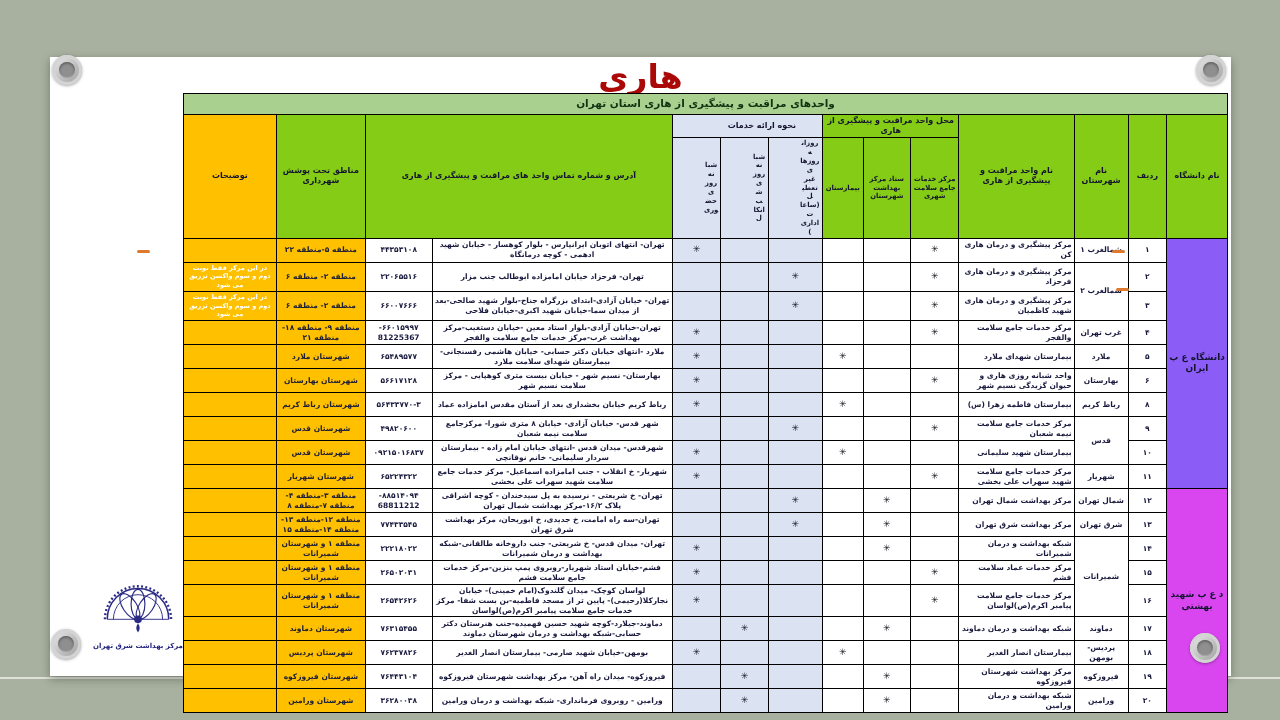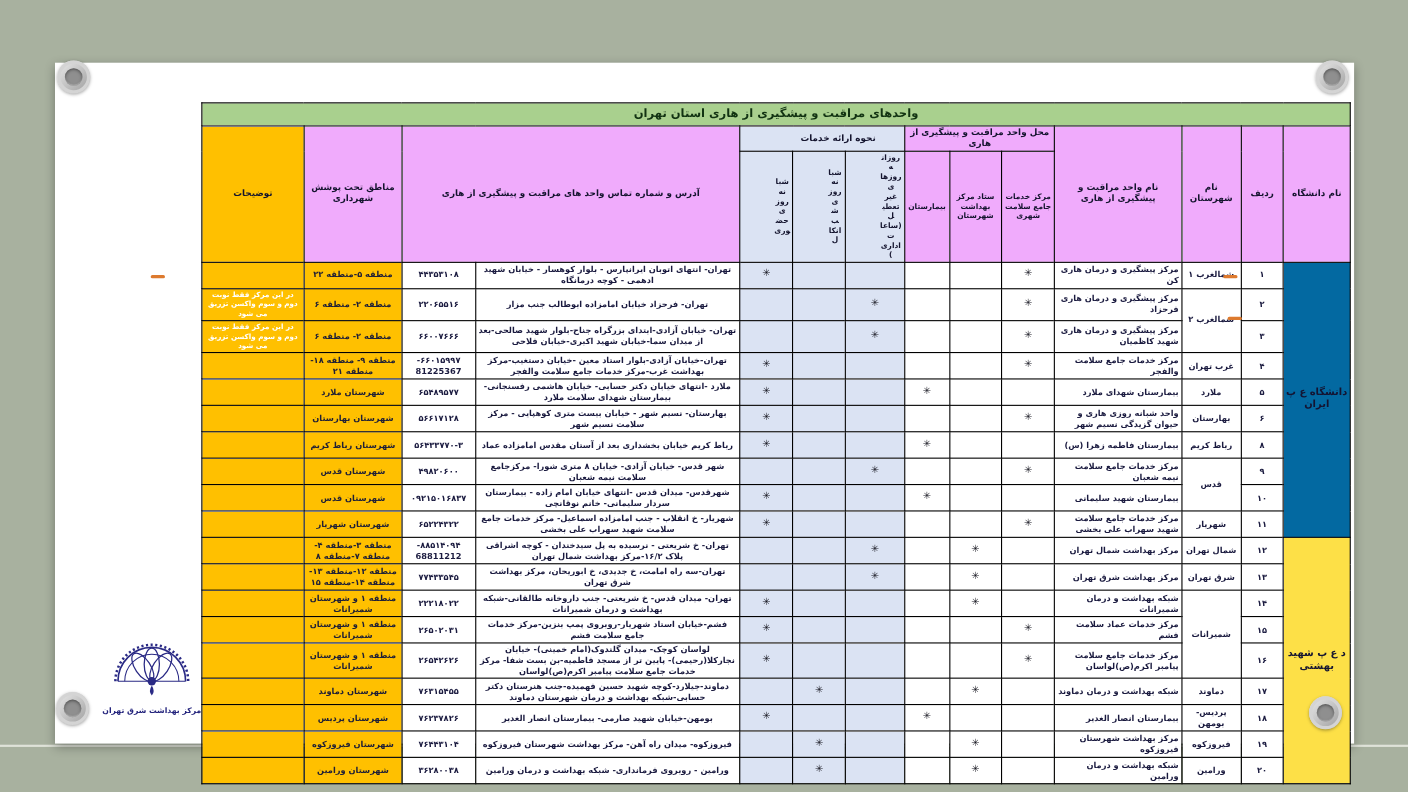--- a/index.html
+++ b/index.html
@@ -28,21 +28,21 @@
   
   table.units{
     position:absolute;left:133px;top:36px;width:1045px;
     border-collapse:collapse;table-layout:fixed;direction:rtl;
   }
   .units th,.units td{
     border:1px solid #000;padding:1px 2px;font-weight:700;
     text-align:center;vertical-align:middle;line-height:1.3;
     overflow:hidden;word-wrap:break-word;
   }
-  .units th{background:#f0abfc;font-size:8px;color:#14142e;}
+  .units th{background:#84cc16;font-size:8px;color:#14142e;}
   .units tr.subs th{font-size:6.8px;}
   .units th.ttl{background:#a9d08e;font-size:10.5px;color:#123312;padding:3px 2px;}
   .units th.svch{background:#dbe3f3;padding-left:31px;}
   .units th.notesh{background:#ffc000;}
   .units td{font-size:7.5px;background:#fff;color:#1a1a3f;}
   .units td.svc{background:#dbe3f3;}
   .units td.regions{background:#ffc000;color:#202036;}
   .units td.note{background:#ffc000;color:#ffffff;font-size:6.5px;line-height:1.35;}
   .units td.addr{}
   .units td.unit{text-align:right;}
@@ -70,20 +70,21 @@
   </div>
 
 <div class="dash" style="left:137px;top:250px"></div>
 <div class="dash" style="left:1112px;top:250px"></div>
 <div class="dash" style="left:1116px;top:288px"></div>
 
 <div class="bottom-rule"></div>
 
 <div class="slide">
 
+  <div class="page-title">هاری</div>
 
   <table class="units">
     <colgroup>
       <col style="width:54px">
         <col style="width:34px">
         <col style="width:48px">
         <col style="width:102px">
       <col style="width:43px">
         <col style="width:42px">
         <col style="width:36px">
@@ -114,21 +115,21 @@
         <th>مرکز خدمات جامع سلامت شهری</th>
         <th>ستاد مرکز بهداشت شهرستان</th>
         <th>بیمارستان</th>
         <th class="svch">روزانه روزهای غیر تعطیل (ساعات اداری)</th>
         <th class="svch">شبانه روزی شب انکال</th>
         <th class="svch">شبانه روزی حضوری</th>
       </tr>
     </thead>
     <tbody>
         <tr>
-          <td class="uni" rowspan="10" style="background: #0369a1;">دانشگاه ع پ ایران</td>
+          <td class="uni" rowspan="10" style="background: #8b5cf6;">دانشگاه ع پ ایران</td>
           <td class="num">۱</td>
           <td class="county">شمالغرب ۱</td>
           <td class="unit">مرکز پیشگیری و درمان هاری کن</td>
           <td class="loc"><span class="mark">✳</span></td>
           <td class="loc"></td>
           <td class="loc"></td>
           <td class="svc"></td>
           <td class="svc"></td>
           <td class="svc"><span class="mark">✳</span></td>
           <td class="addr">تهران- انتهای اتوبان ایرانپارس - بلوار کوهسار - خیابان شهید ادهمی - کوچه درمانگاه</td>
@@ -263,21 +264,21 @@
           <td class="loc"></td>
           <td class="svc"></td>
           <td class="svc"></td>
           <td class="svc"><span class="mark">✳</span></td>
           <td class="addr">شهریار- خ انقلاب - جنب امامزاده اسماعیل- مرکز خدمات جامع سلامت شهید سهراب علی بخشی</td>
           <td class="phone">۶۵۲۲۴۳۲۲</td>
           <td class="regions">شهرستان شهریار</td>
           <td class="note"></td>
         </tr>
         <tr>
-          <td class="uni" rowspan="9" style="background: #fde047;">د ع پ شهید بهشتی</td>
+          <td class="uni" rowspan="9" style="background: #d946ef;">د ع پ شهید بهشتی</td>
           <td class="num">۱۲</td>
           <td class="county">شمال تهران</td>
           <td class="unit">مرکز بهداشت شمال تهران</td>
           <td class="loc"></td>
           <td class="loc"><span class="mark">✳</span></td>
           <td class="loc"></td>
           <td class="svc"><span class="mark">✳</span></td>
           <td class="svc"></td>
           <td class="svc"></td>
           <td class="addr">تهران- خ شریعتی - نرسیده به پل سیدخندان - کوچه اشراقی پلاک ۱۶/۲-مرکز بهداشت شمال تهران</td>

